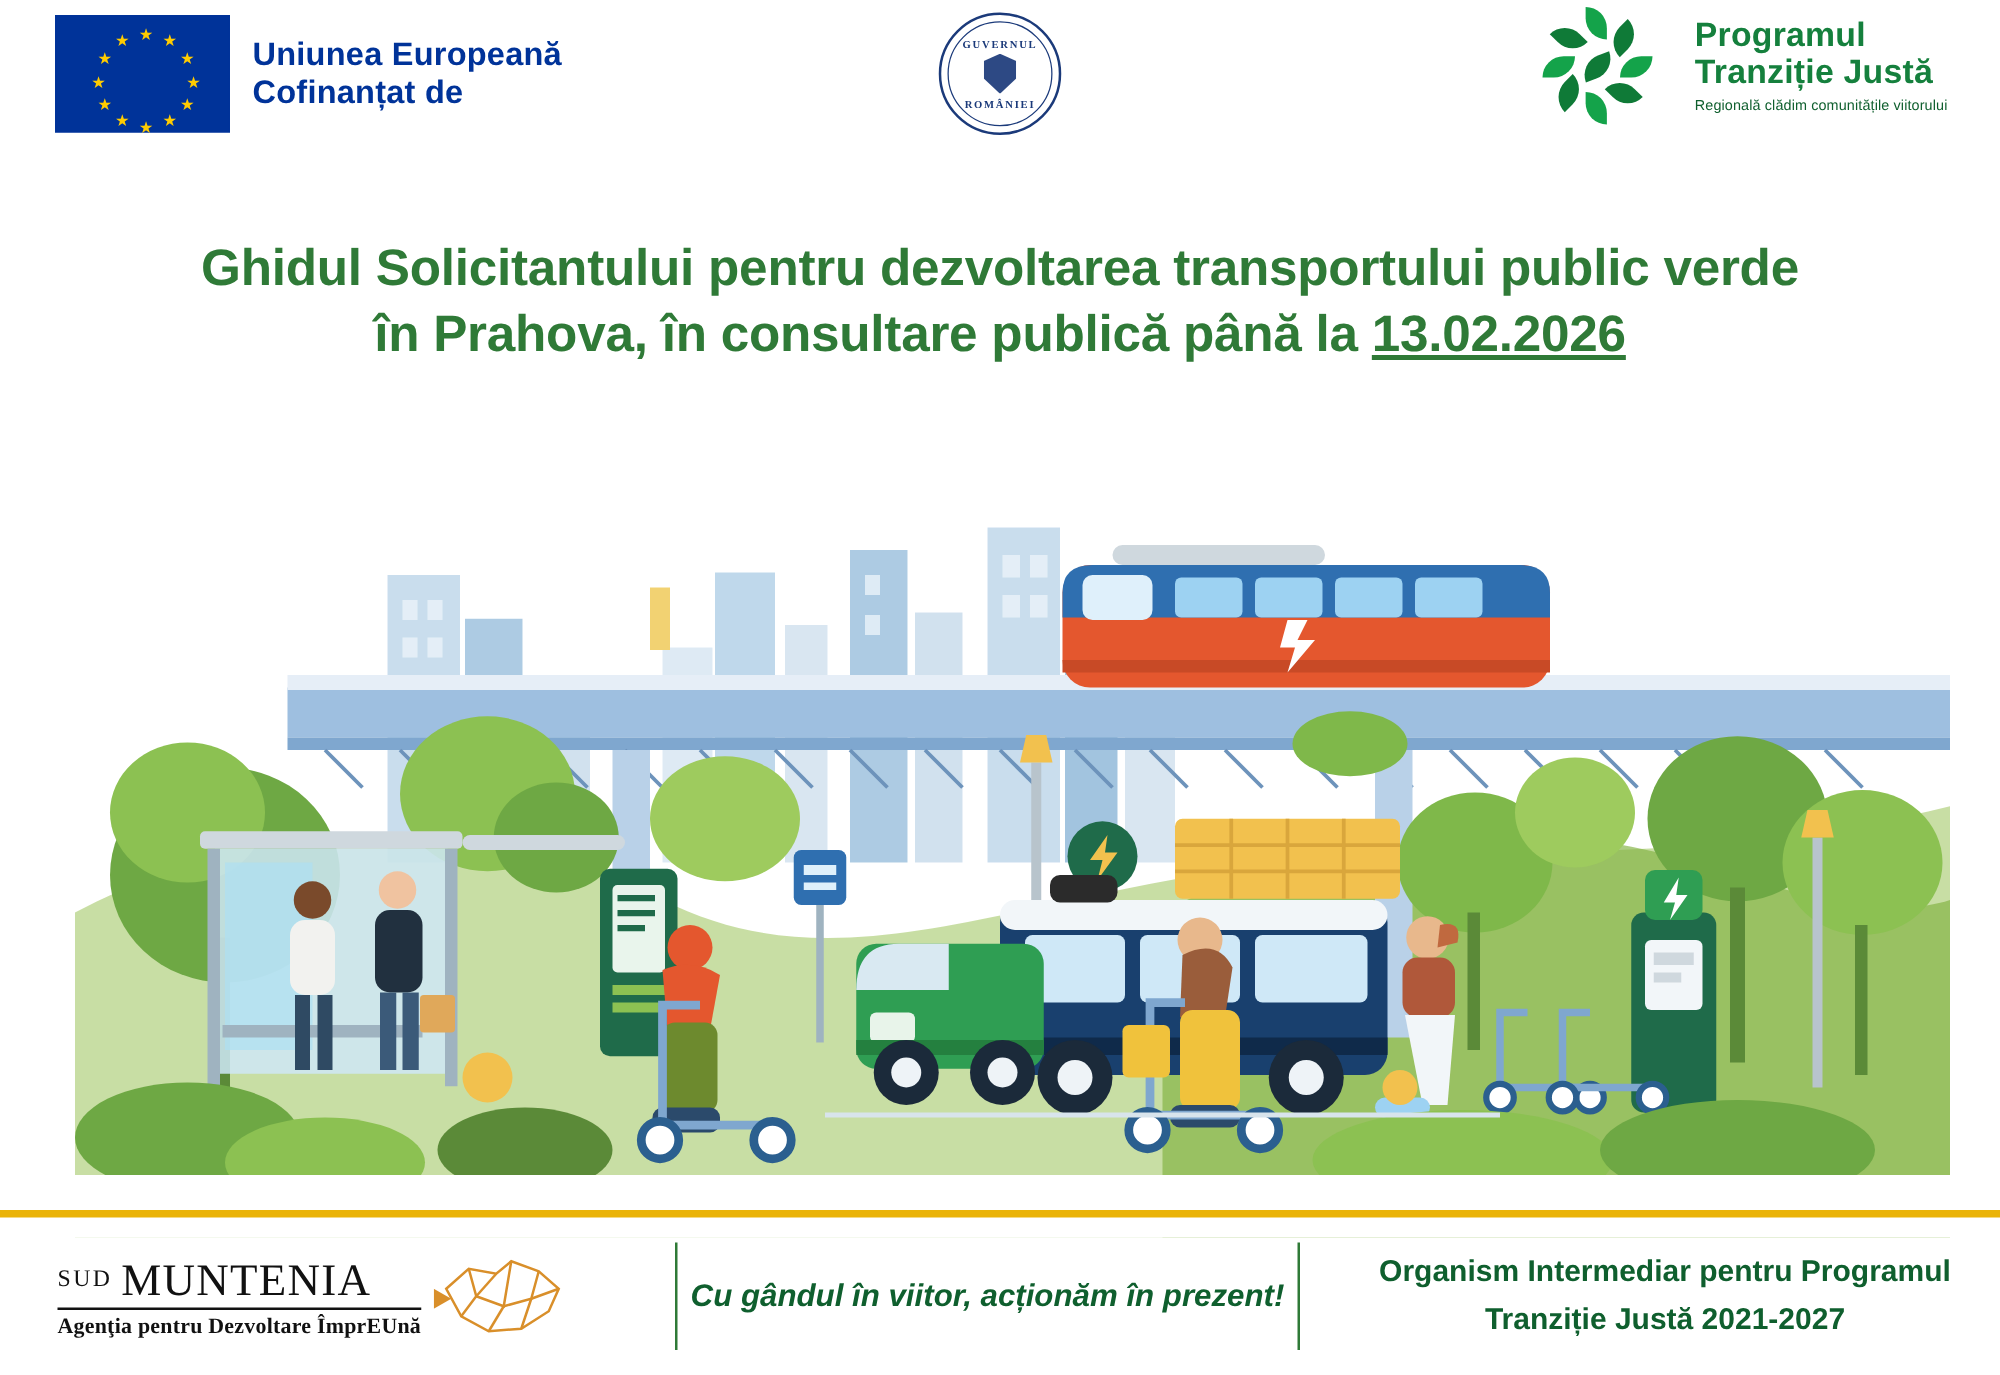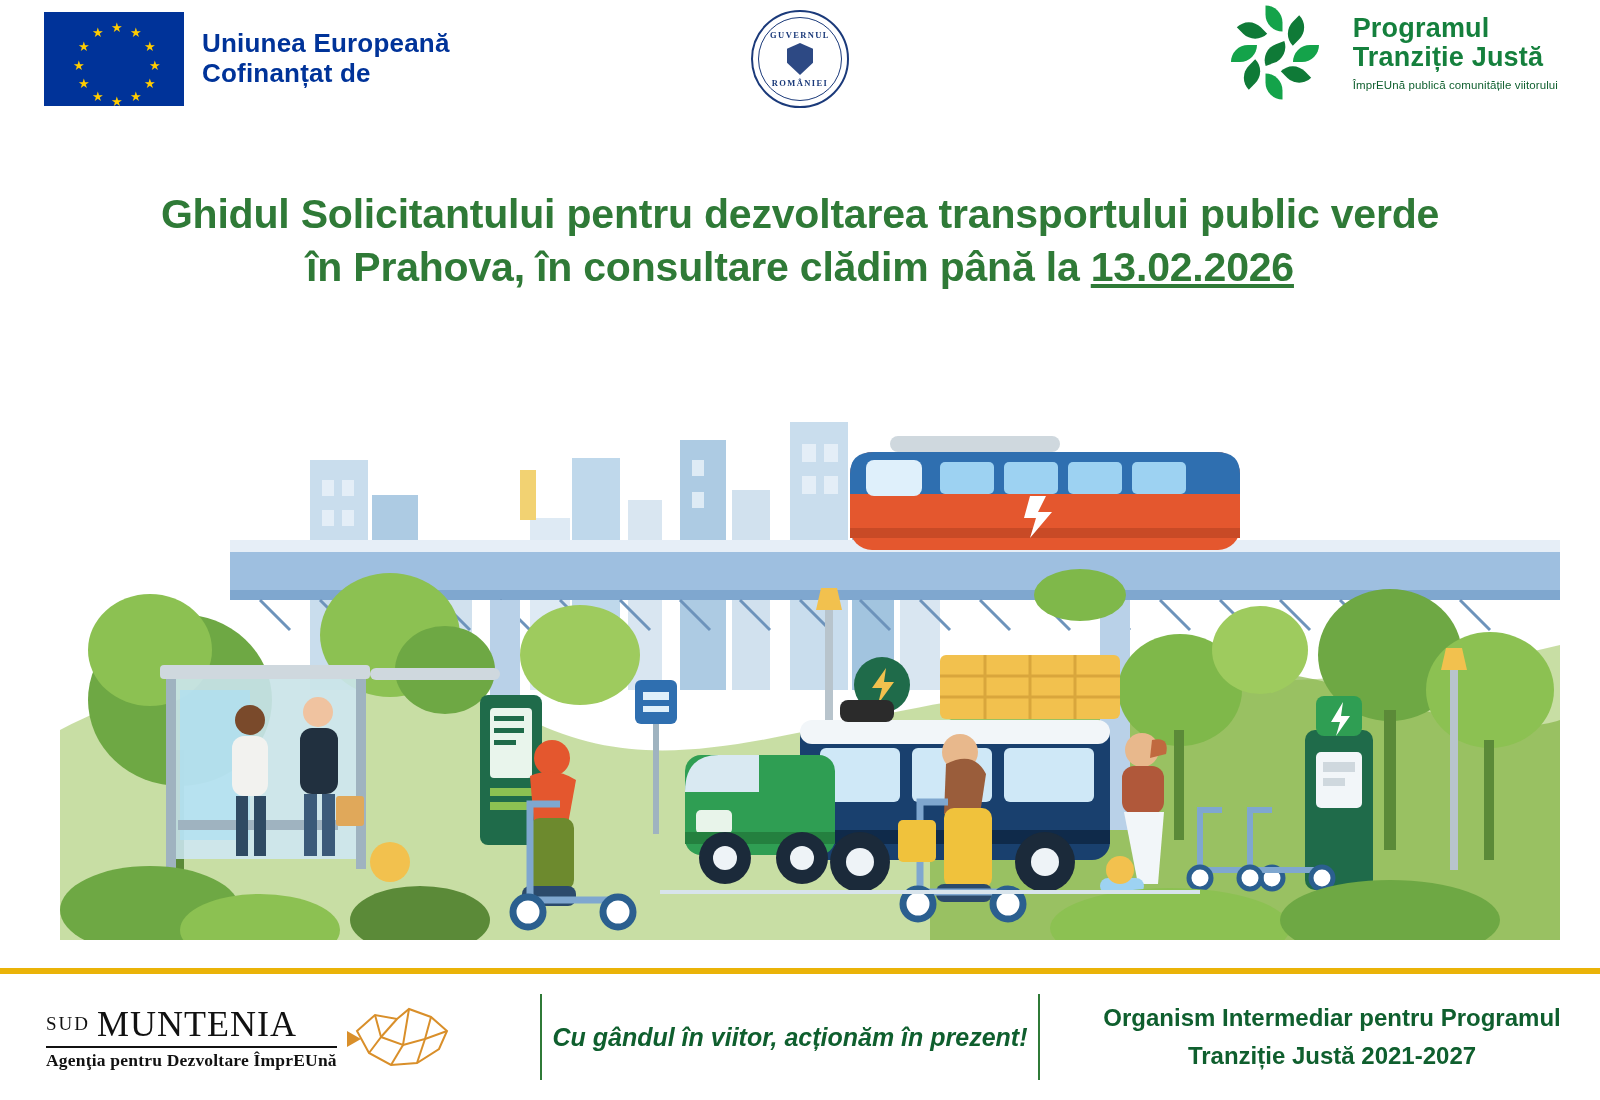--- a/index.html
+++ b/index.html
@@ -147,29 +147,29 @@
         <span class="leaf d" style="left:52px; top:58px; transform:rotate(45deg);"></span>
         <span class="leaf" style="left:30px; top:70px; transform:rotate(90deg);"></span>
         <span class="leaf d" style="left:8px;  top:58px; transform:rotate(135deg);"></span>
         <span class="leaf" style="left:0px;  top:37px; transform:rotate(180deg);"></span>
         <span class="leaf d" style="left:8px;  top:14px; transform:rotate(225deg);"></span>
         <span class="leaf" style="left:31px; top:37px; transform:rotate(-20deg); background:#0f7a37;"></span>
       </div>
       <div class="ptj-right">
         <div class="ptj-title">Programul</div>
         <div class="ptj-title">Tranziție Justă</div>
-        <div class="ptj-sub">ÎmprEUnă publică comunitățile viitorului</div>
+        <div class="ptj-sub">Regională clădim comunitățile viitorului</div>
       </div>
     </div>
   </div>
 
   <div class="title-block">
     <div class="title-line">Ghidul Solicitantului pentru dezvoltarea transportului public verde</div>
     <div class="title-line">
-      <span>în Prahova, în consultare clădim până la </span><span class="title-date">13.02.2026</span>
+      <span>în Prahova, în consultare publică până la </span><span class="title-date">13.02.2026</span>
     </div>
   </div>
 
   <div class="illo-wrap">
     <svg class="illo" viewBox="0 0 1500 590">
       <defs>
         <clipPath id="clipAll">
             <rect x="0" y="0" width="1500" height="590"></rect>
           </clipPath>
       </defs>

